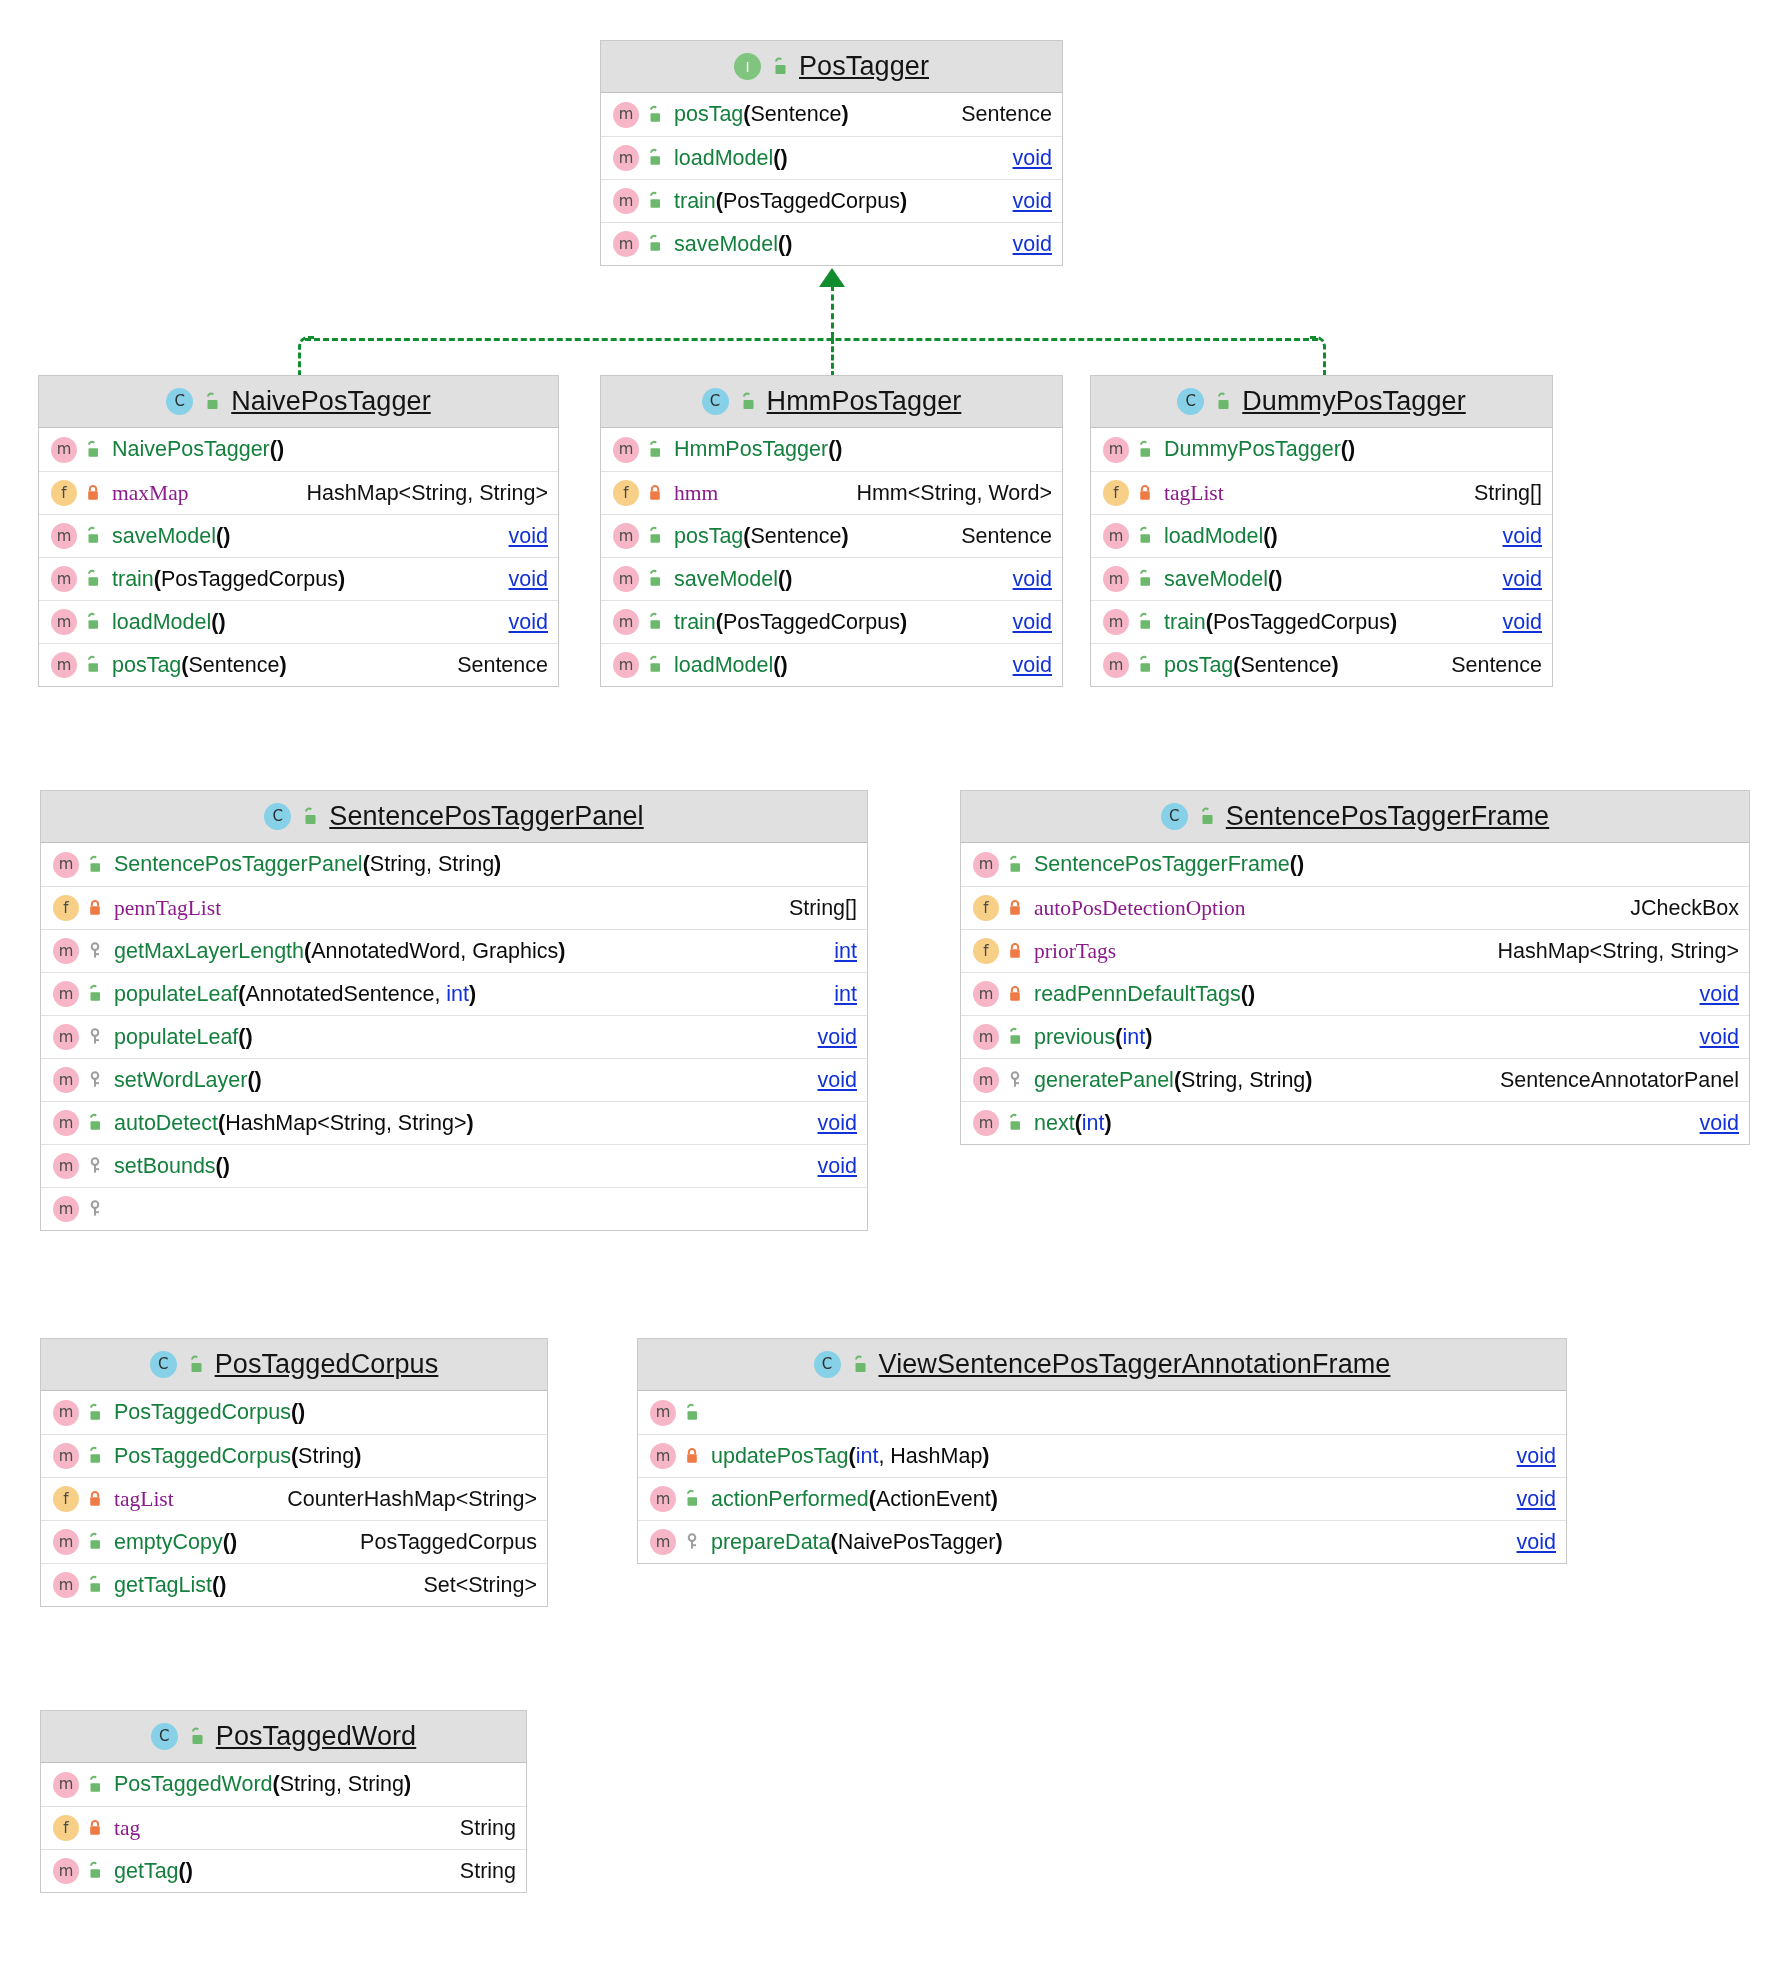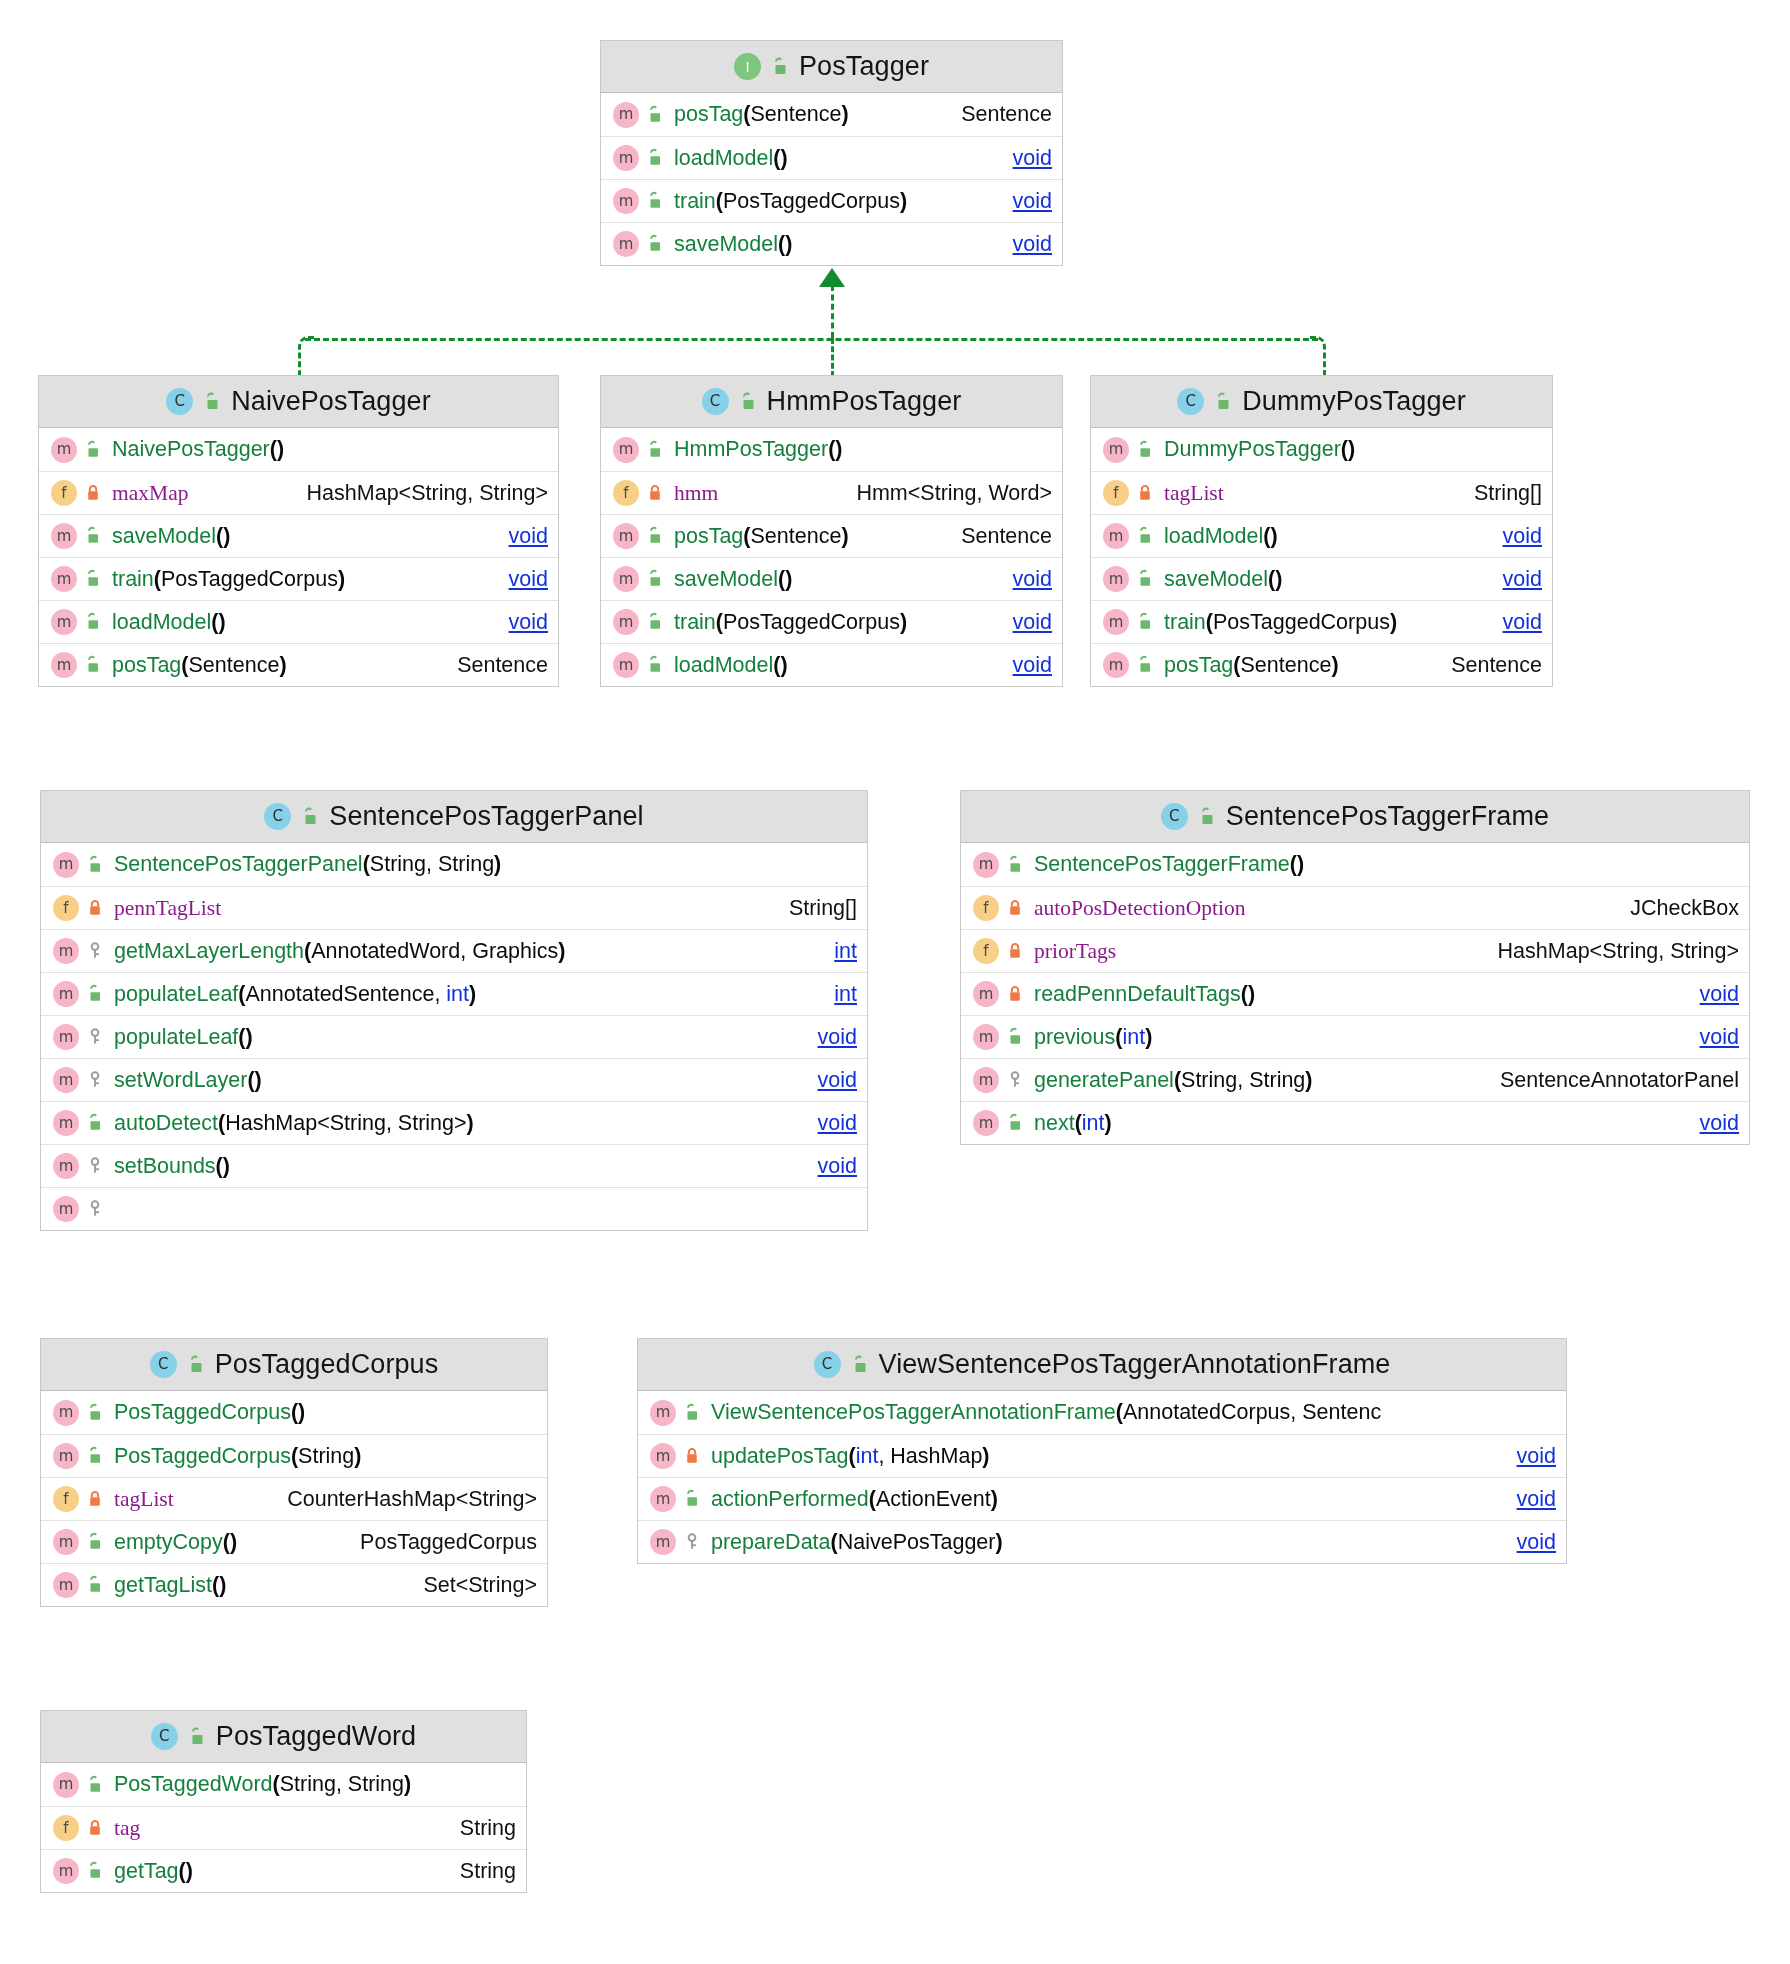--- a/index.html
+++ b/index.html
@@ -40,20 +40,21 @@
     align-items: center;
     justify-content: center;
     gap: 9px;
     padding: 0 10px;
     white-space: nowrap;
   }
   .uml-title {
     font-size: 27px;
     color: #141414;
     letter-spacing: .1px;
+    text-decoration: underline;
   }
   .uml-body { }
   .uml-row {
     box-sizing: border-box;
     height: 43px;
     display: flex;
     align-items: center;
     padding: 0 10px 0 12px;
     white-space: nowrap;
     overflow: hidden;
@@ -842,21 +843,20 @@
         <div class="uml-row">
           <span class="row-icons">
             <span class="badge badge-m">m</span>
             <span class="vis">
               <svg width="20" height="20" viewBox="0 0 20 20">
                 <path d="M6 4.8a3 3 0 0 1 5.2-2" fill="none" stroke="#6cb86c" stroke-width="2"></path>
                 <rect x="5.5" y="8.2" width="9.5" height="8.6" rx="1" fill="#6cb86c"></rect>
               </svg>
             </span>
           </span>
-          <span class="row-sig"><span class="mname">ViewSentencePosTaggerAnnotationFrame</span><span class="paren">(</span><span class="plain">AnnotatedCorpus, Sentenc</span></span>
         </div>
         <div class="uml-row sep-top">
           <span class="row-icons">
             <span class="badge badge-m">m</span>
             <span class="vis">
               <svg width="20" height="20" viewBox="0 0 20 20">
                 <path d="M6.8 8.2V6.3a3.2 3.2 0 0 1 6.4 0v1.9" fill="none" stroke="#ef7a45" stroke-width="2"></path>
                 <rect x="5.2" y="8.2" width="9.6" height="8.6" rx="1.2" fill="#ef7a45"></rect>
               </svg>
             </span>

